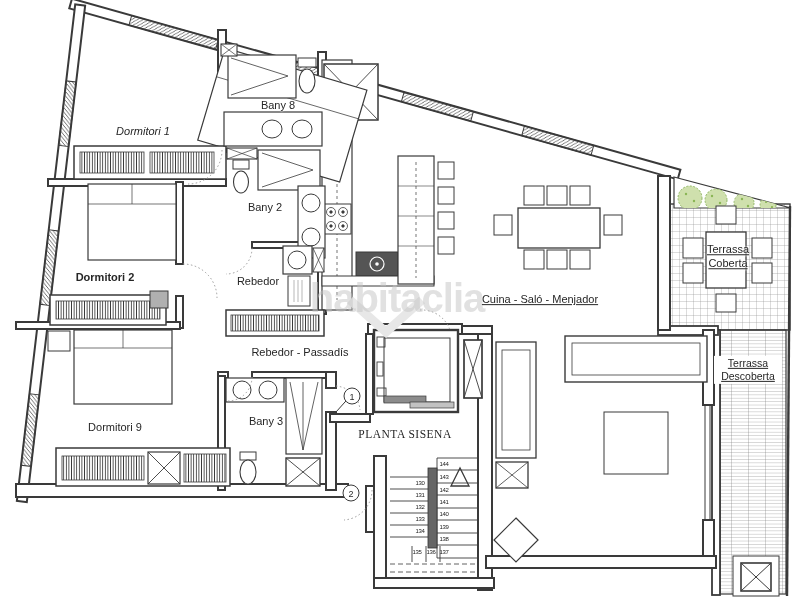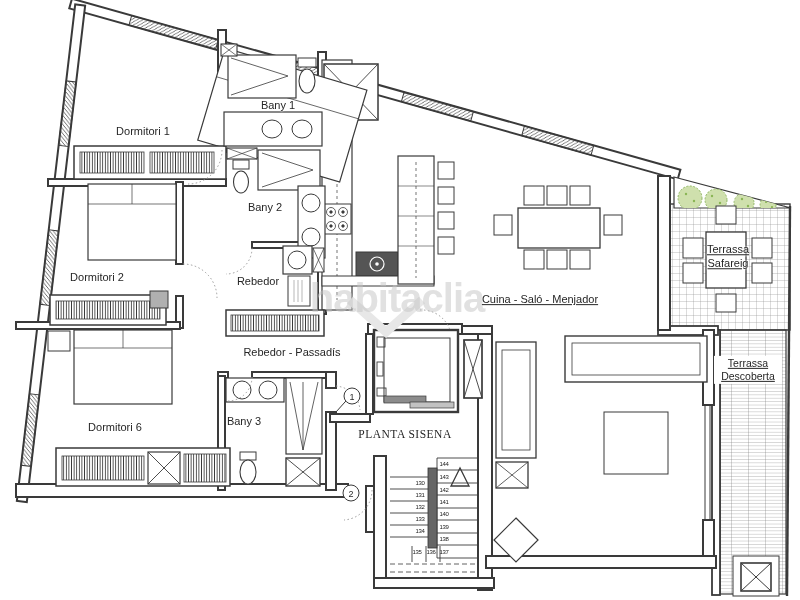--- a/index.html
+++ b/index.html
@@ -379,30 +379,30 @@
     <path d="M420,310 A30,30 0 0 1 450,330"></path>
   </g>
   <line x1="336" y1="412" x2="354" y2="392" stroke="#3a3a3a" stroke-width="1"></line>
 </svg>
 
 <svg width="800" height="600" viewBox="0 0 800 600" style="pointer-events:none">
   <path d="M350,300 L386,332 L422,300" fill="none" stroke="#e7e7e7" stroke-width="9"></path>
 </svg>
 <div class="watermark" style="left:397px;top:298px;">habitaclia</div>
 
-<div class="lbl" style="left:143px;top:132px;">Dormitori 1</div>
-<div class="lbl" style="left:97px;top:278px;">Dormitori 2</div>
-<div class="lbl" style="left:115px;top:428px;">Dormitori 6</div>
-<div class="lbl" style="left:278px;top:106px;">Bany 1</div>
+<div class="lbl" style="left:143px;top:132px;font-style:italic;">Dormitori 1</div>
+<div class="lbl" style="left:105px;top:278px;font-weight:bold;">Dormitori 2</div>
+<div class="lbl" style="left:115px;top:428px;">Dormitori 9</div>
+<div class="lbl" style="left:278px;top:106px;">Bany 8</div>
 <div class="lbl" style="left:265px;top:208px;text-align:right;">Bany 2</div>
-<div class="lbl" style="left:244px;top:422px;text-align:center;">Bany 3</div>
+<div class="lbl" style="left:266px;top:422px;text-align:center;">Bany 3</div>
 <div class="lbl" style="left:258px;top:282px;">Rebedor</div>
-<div class="lbl" style="left:292px;top:353px;">Rebedor - Passadís</div>
+<div class="lbl" style="left:300px;top:353px;">Rebedor - Passadís</div>
 <div class="lbl" style="left:540px;top:300px;text-decoration:underline;">Cuina - Saló - Menjador</div>
-<div class="lbl two" style="left:728px;top:257px;"><span>Terrassa</span><br><span>Safareig</span></div>
+<div class="lbl two" style="left:728px;top:257px;"><span>Terrassa</span><br><span>Coberta</span></div>
 <div class="lbl two small bgwhite" style="left:748px;top:370px;width:62px;"><span>Terrassa</span><br><span>Descoberta</span></div>
 <div class="lbl title" style="left:405px;top:434px;font-family:Liberation Serif, serif;">PLANTA SISENA</div>
 
 <div class="marker" style="left:352px;top:396px;">1</div>
 <div class="marker" style="left:351px;top:493px;">2</div>
 
 <span class="snum" style="left:444px;top:464px;">144</span>
 <span class="snum" style="left:444px;top:477px;">143</span>
 <span class="snum" style="left:444px;top:490px;">142</span>
 <span class="snum" style="left:444px;top:502px;">141</span>

